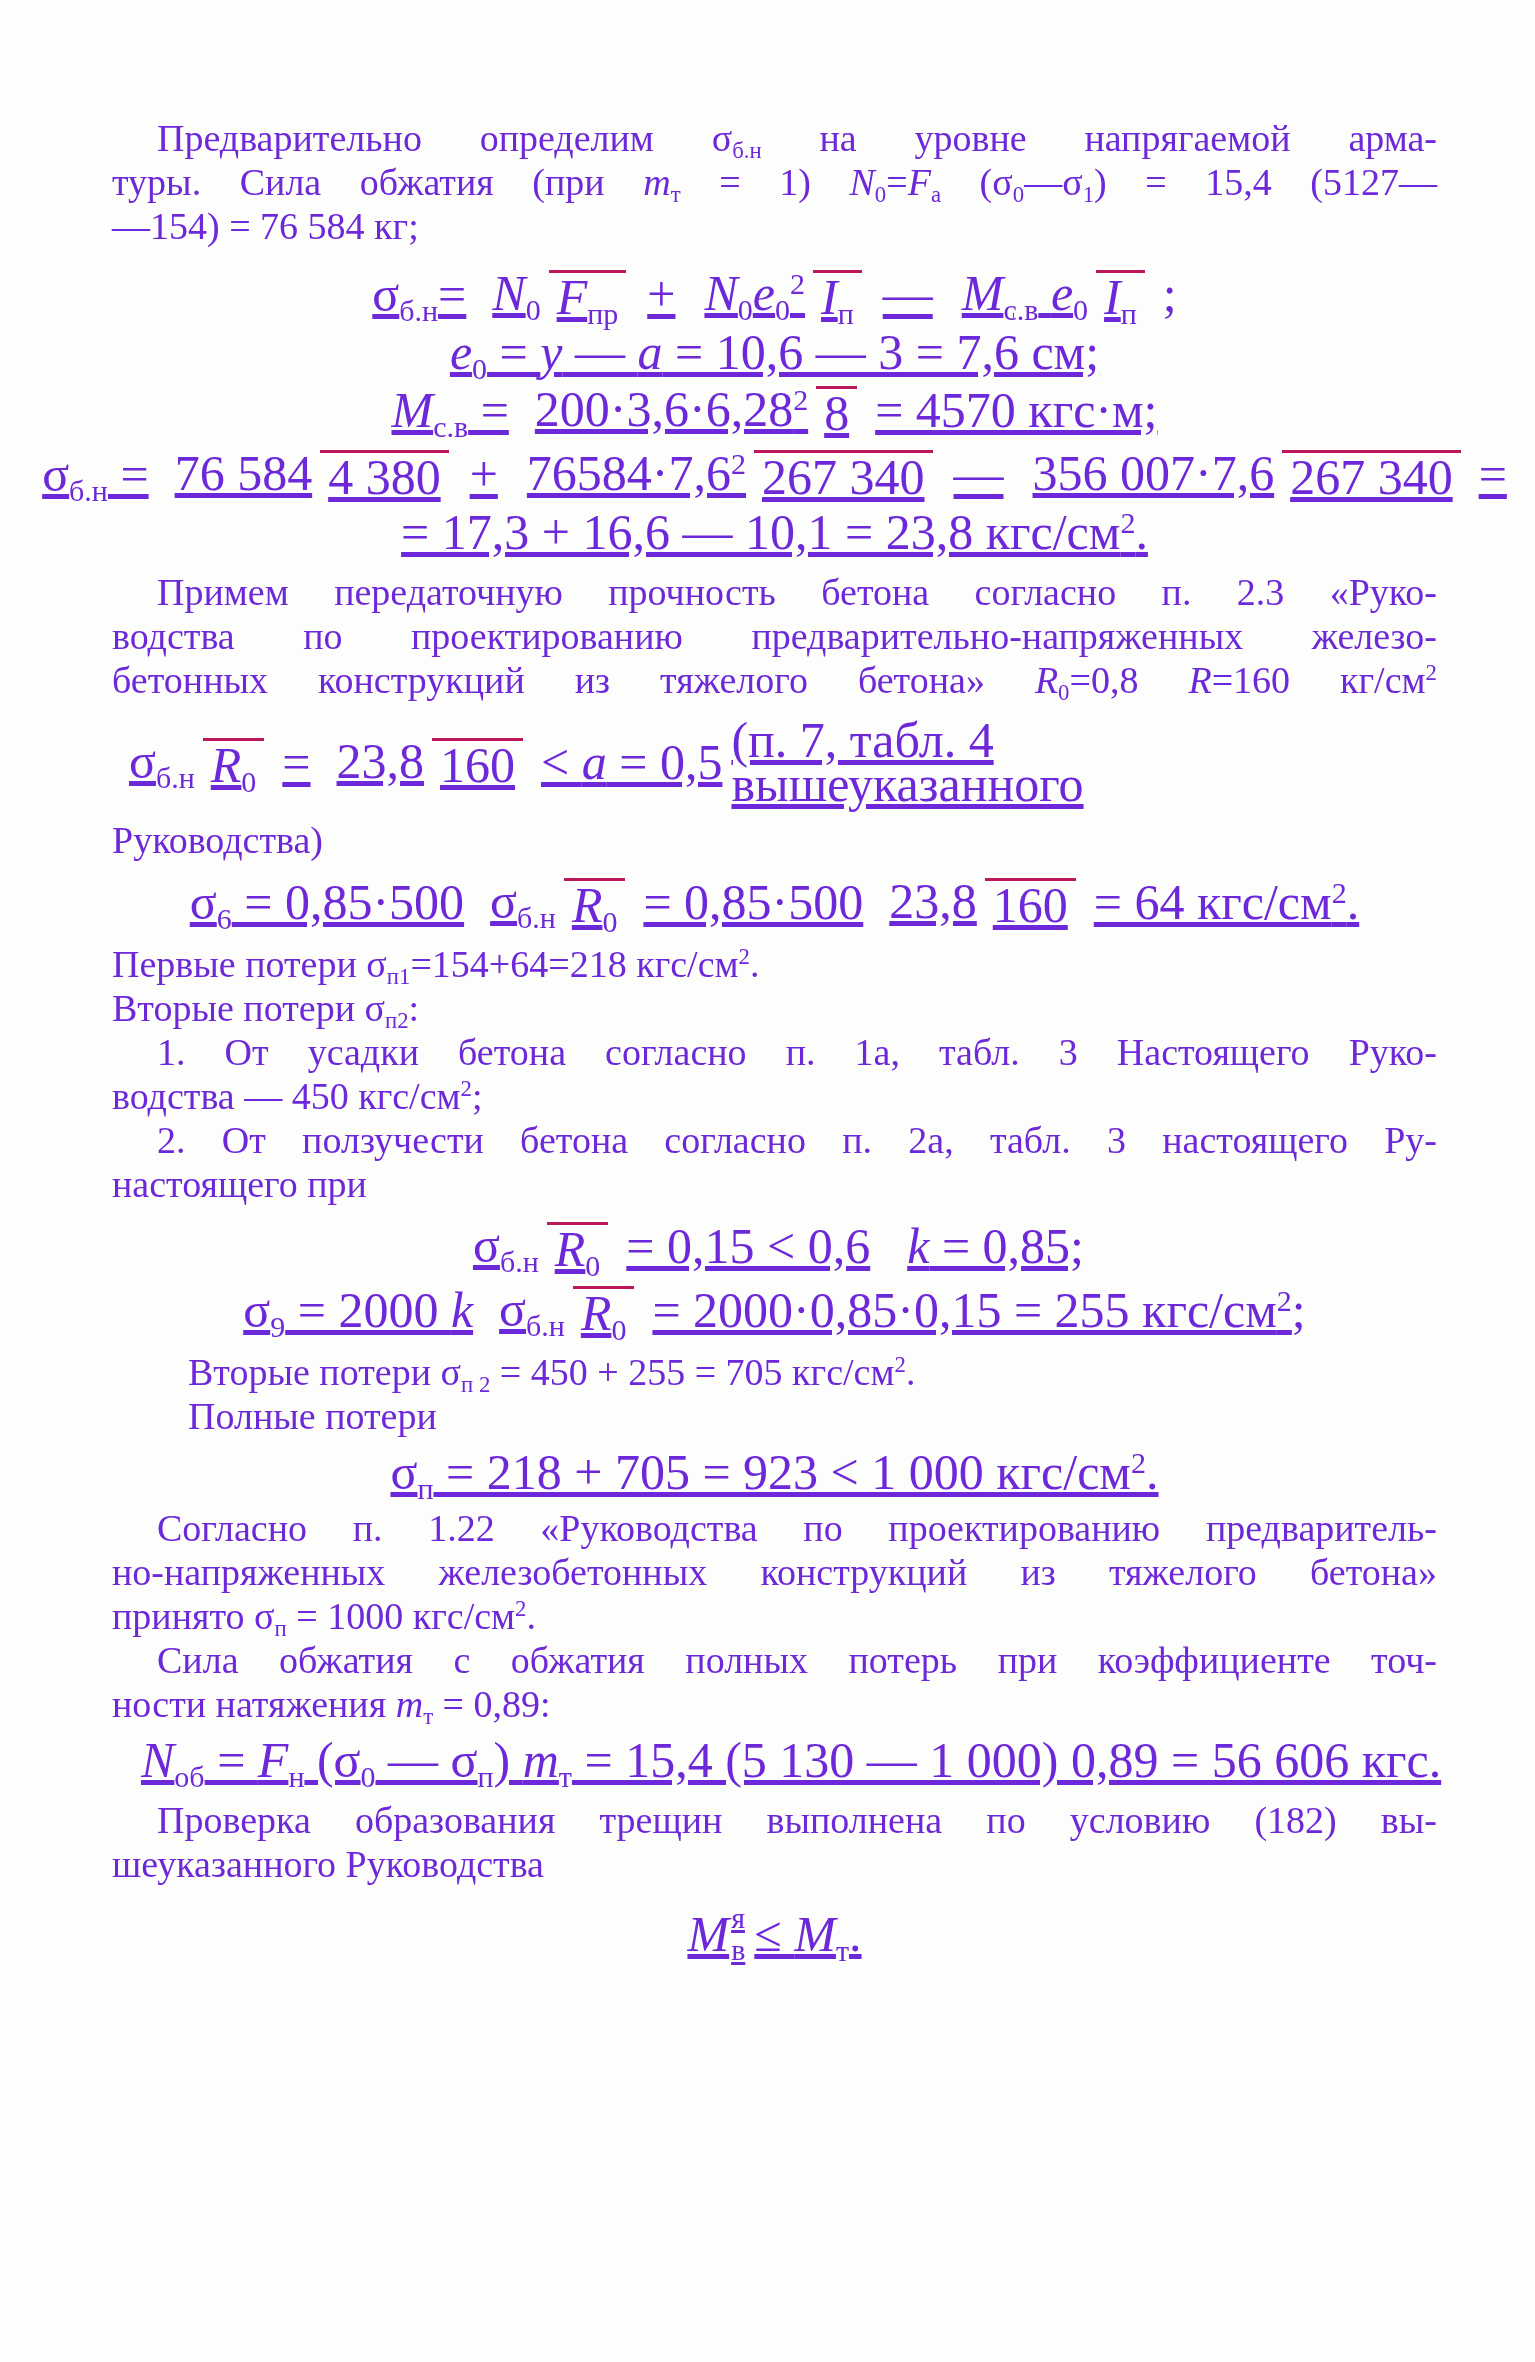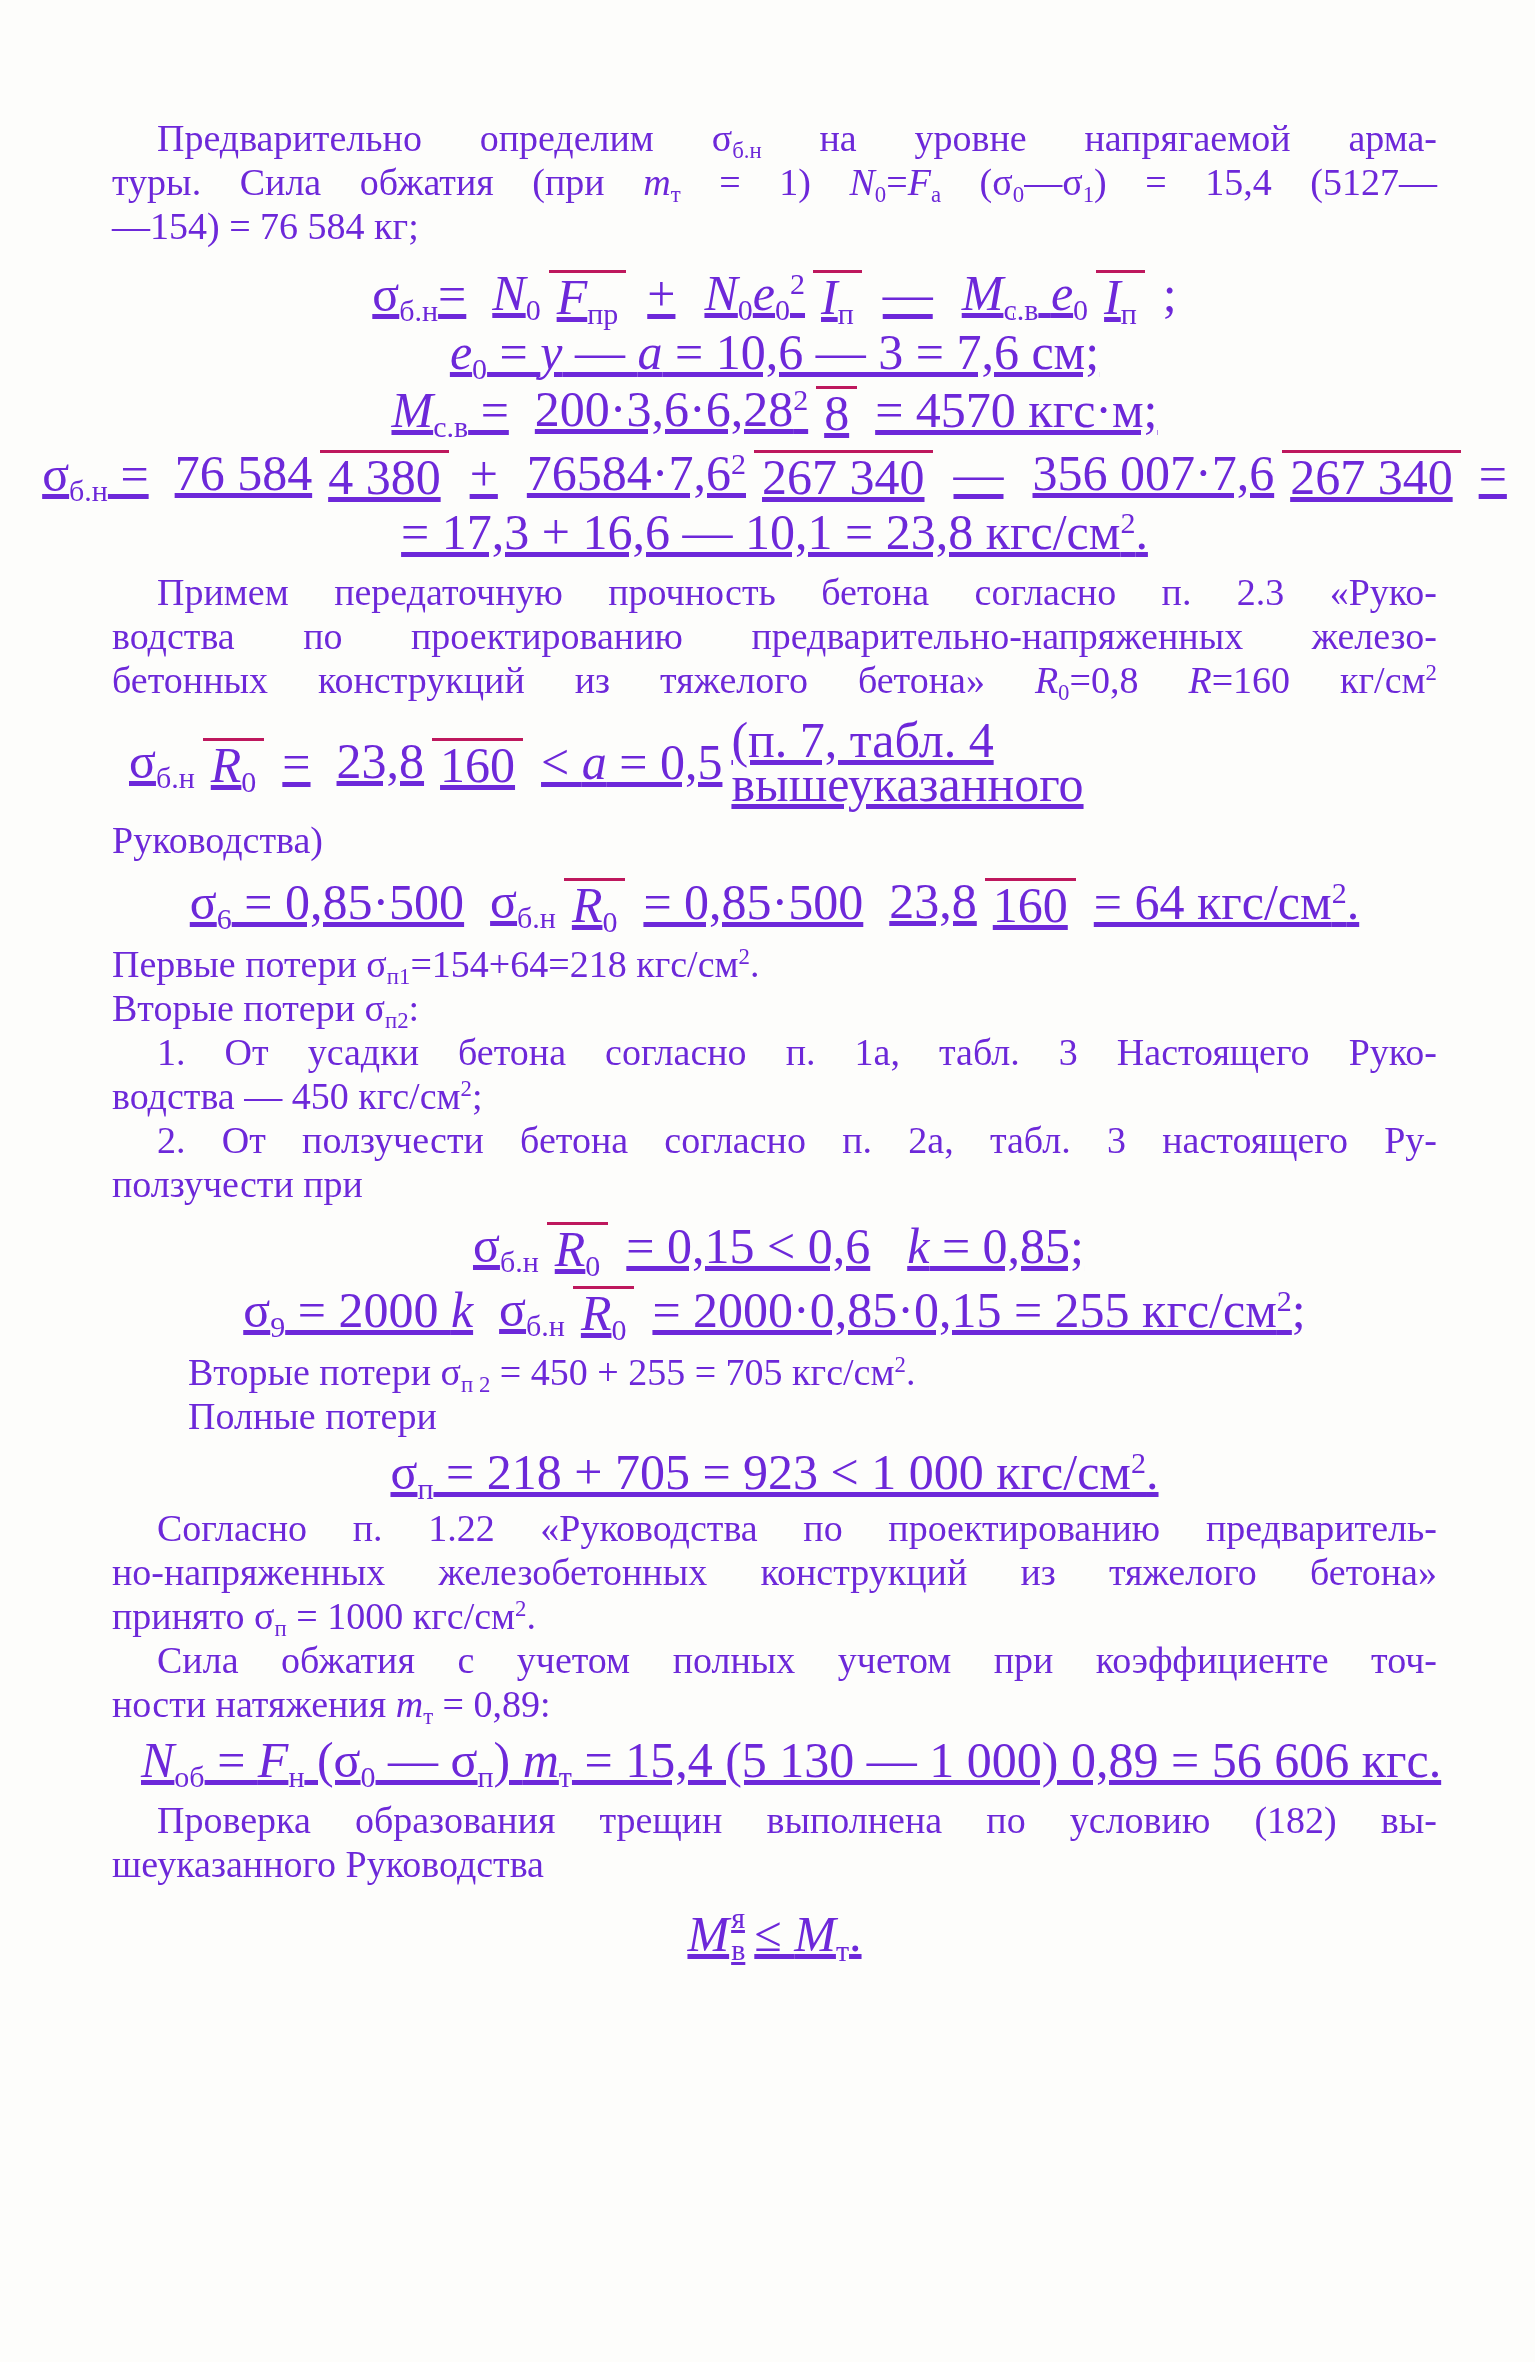--- a/index.html
+++ b/index.html
@@ -149,21 +149,21 @@
     </span>
     <span class="tok">= 64  кгс/см<sup>2</sup>.</span>
   </div>
 
   <div class="para mt-md">
     <div class="ln">Первые потери σ<sub>п1</sub>=154+64=218 кгс/см<sup>2</sup>.</div>
     <div class="ln">Вторые потери σ<sub>п2</sub>:</div>
     <div class="ln ind jf">1. От усадки бетона согласно п. 1а, табл. 3 Настоящего Руко-</div>
     <div class="ln">водства — 450 кгс/см<sup>2</sup>;</div>
     <div class="ln ind jf">2. От ползучести бетона согласно п. 2а, табл. 3 настоящего Ру-</div>
-    <div class="ln">ползучести при</div>
+    <div class="ln">настоящего при</div>
   </div>
 
   <div class="eq mt-md">
     <span class="frac">
       <span class="num">σ<sub>б.н</sub></span>
       <span class="den"><i class="v">R</i><sub>0</sub></span>
     </span>
     <span class="tok">= 0,15 &lt; 0,6</span>
     <span class="tok" style="margin-left:28px"><i class="v">k</i> = 0,85;</span>
   </div>
@@ -186,21 +186,21 @@
     <span class="tok">σ<sub>п</sub> = 218 + 705 = 923 &lt; 1 000  кгс/см<sup>2</sup>.</span>
   </div>
 
   <div class="para">
     <div class="ln ind jf">Согласно п. 1.22 «Руководства по проектированию предваритель-</div>
     <div class="ln jf">но-напряженных железобетонных конструкций из тяжелого бетона»</div>
     <div class="ln">принято σ<sub>п</sub> = 1000 кгс/см<sup>2</sup>.</div>
   </div>
 
   <div class="para">
-    <div class="ln ind jf">Сила обжатия с учетом полных учетом при коэффициенте точ-</div>
+    <div class="ln ind jf">Сила обжатия с обжатия полных потерь при коэффициенте точ-</div>
     <div class="ln">ности натяжения <i class="v">m</i><sub>т</sub> = 0,89:</div>
   </div>
 
   <div class="eq eq-left">
     <span class="tok"><i class="v">N</i><sub>об</sub> = <i class="v">F</i><sub>н</sub> (σ<sub>0</sub> — σ<sub>п</sub>) <i class="v">m</i><sub>т</sub> = 15,4 (5 130 — 1 000) 0,89 = 56 606  кгс.</span>
   </div>
 
   <div class="para mt-md">
     <div class="ln ind jf">Проверка образования трещин выполнена по условию (182) вы-</div>
     <div class="ln">шеуказанного Руководства</div>

